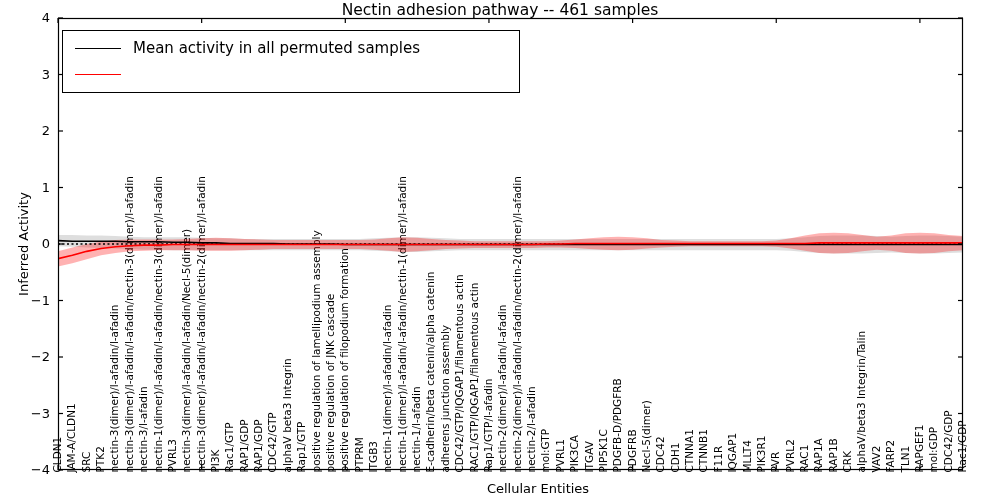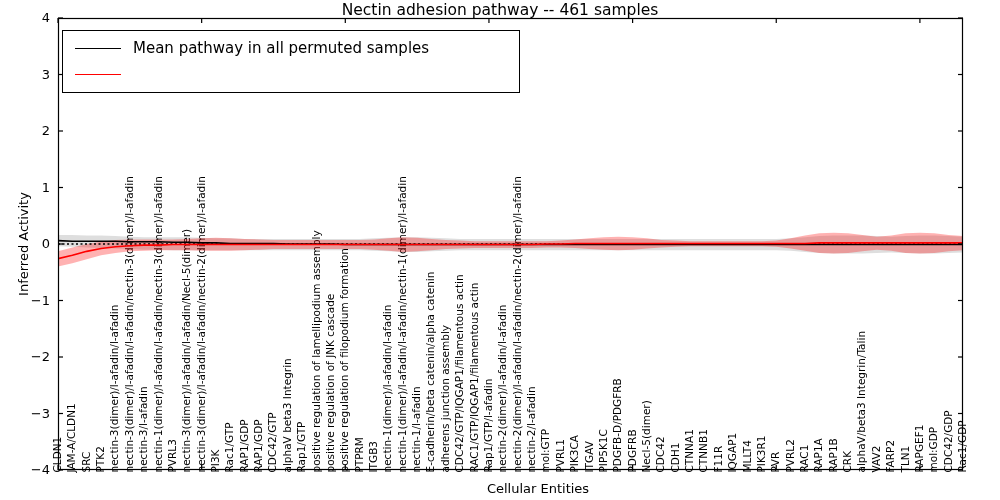--- a/index.html
+++ b/index.html
@@ -300,20 +300,20 @@
       <line x1="632.6031746031746" y1="18" x2="632.6031746031746" y2="23" stroke="#000" stroke-width="1.2"></line>
       <line x1="776.2539682539683" y1="470" x2="776.2539682539683" y2="465" stroke="#000" stroke-width="1.2"></line>
       <line x1="776.2539682539683" y1="18" x2="776.2539682539683" y2="23" stroke="#000" stroke-width="1.2"></line>
       <line x1="919.9047619047619" y1="470" x2="919.9047619047619" y2="465" stroke="#000" stroke-width="1.2"></line>
       <line x1="919.9047619047619" y1="18" x2="919.9047619047619" y2="23" stroke="#000" stroke-width="1.2"></line>
     </svg>
 
   <div class="legend" id="legend" style="left: 62px; top: 30px; width: 458px; padding: 4px 0px 5px;">
       <div class="lgrow">
         <span class="lgline"></span>
-        <span class="lgtxt">Mean pathway in all permuted samples</span>
+        <span class="lgtxt">Mean activity in all permuted samples</span>
       </div>
       <div class="lgrow">
         <span class="lgline red"></span>
       </div>
     </div>
 
 </div>
 
 </body></html>

